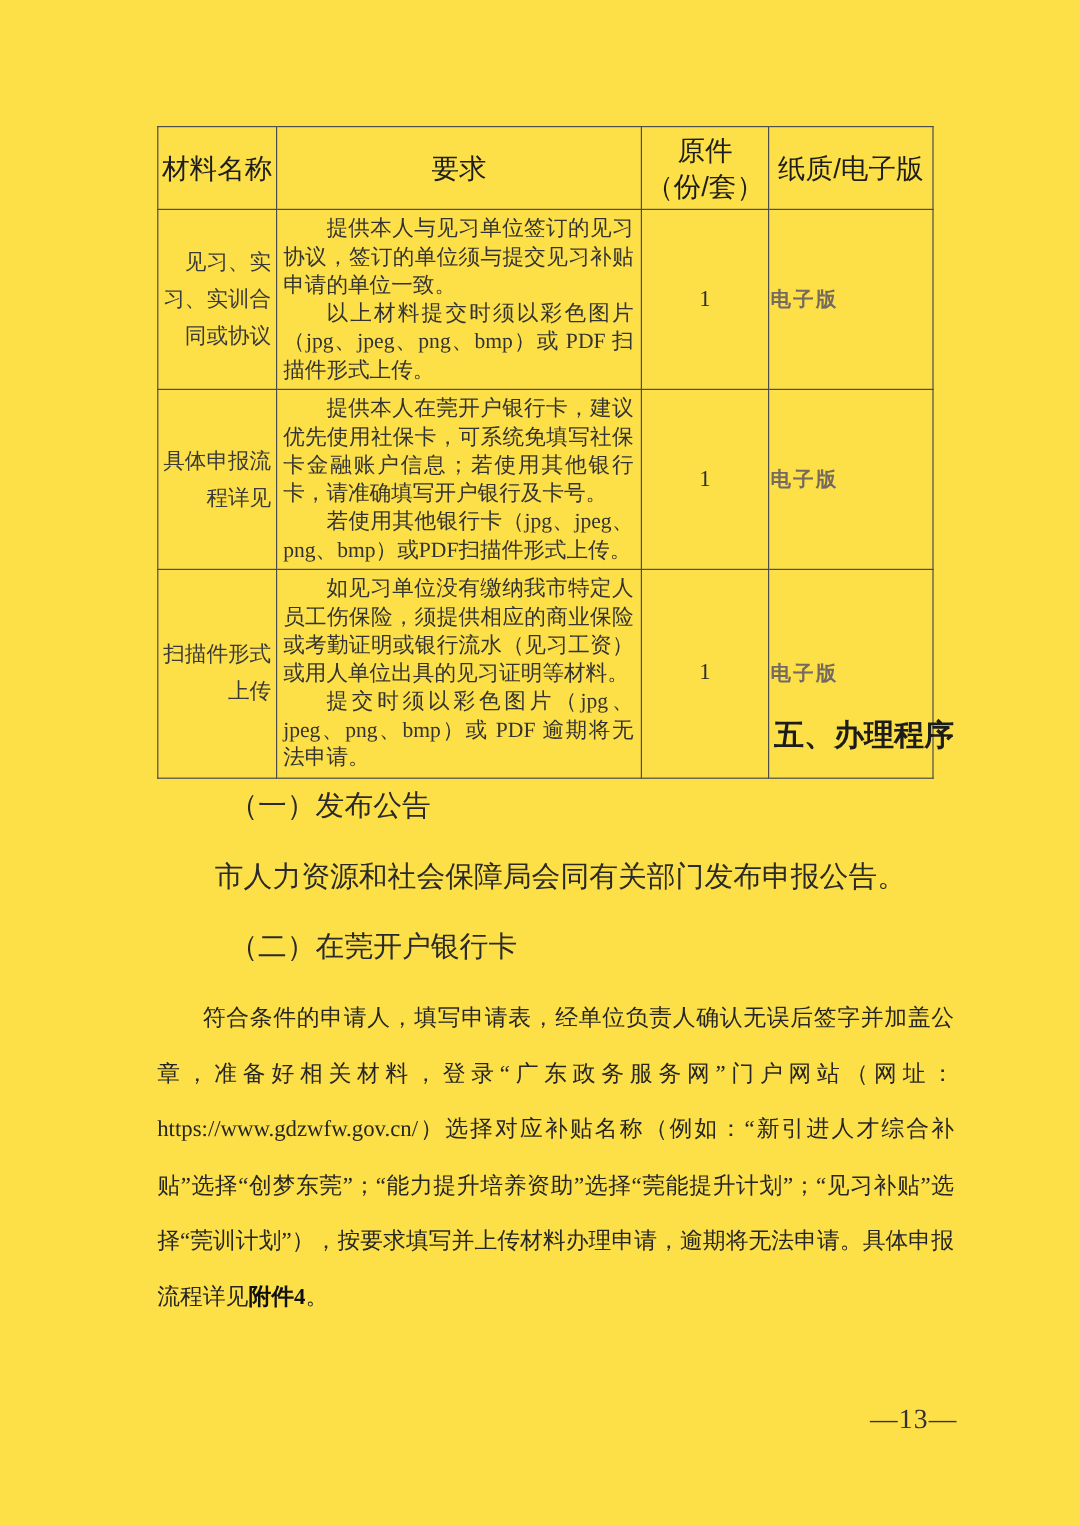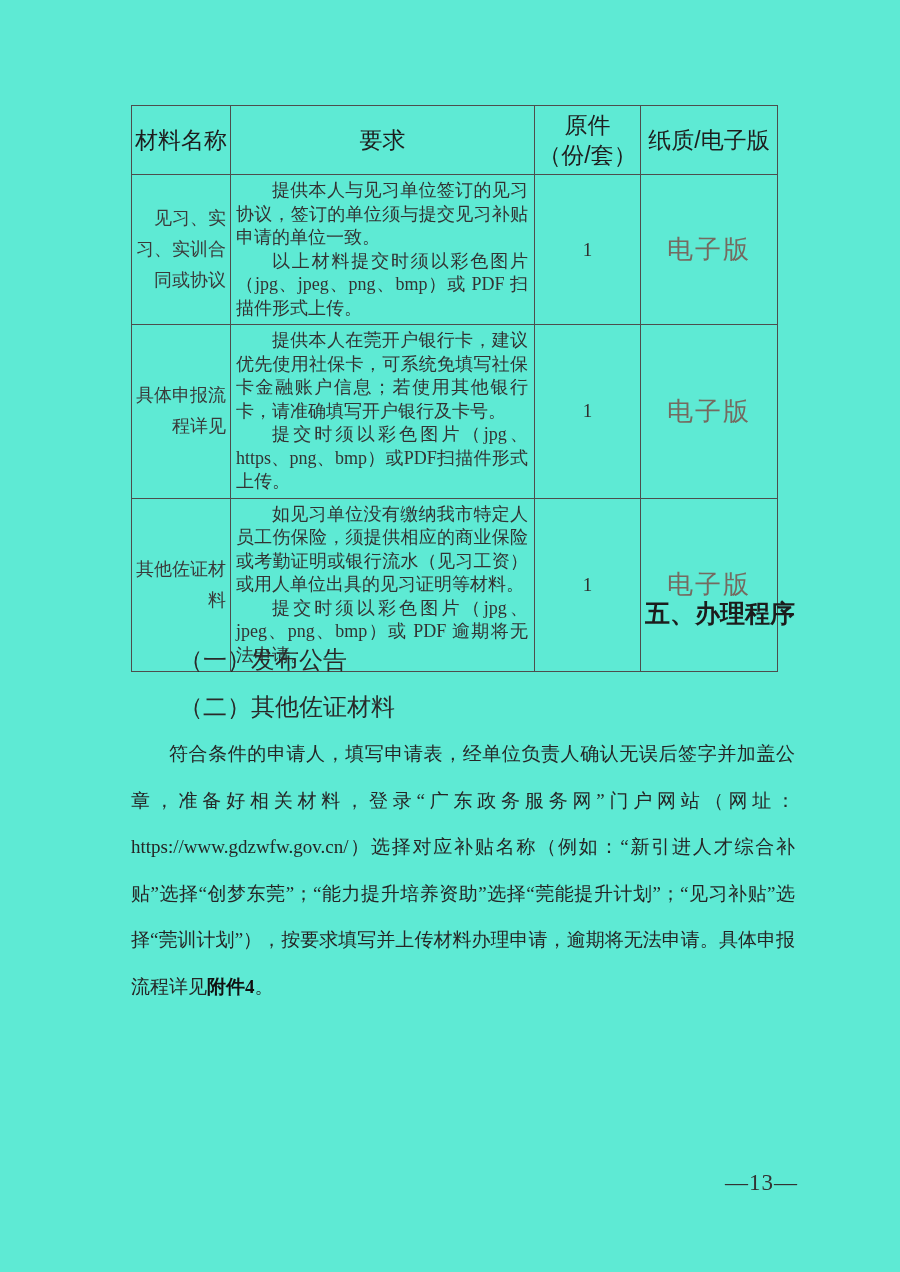--- a/index.html
+++ b/index.html
@@ -11,21 +11,21 @@
     width: 900px;
     height: 1272px;
     position: relative;
     font-family: "Liberation Serif", "DejaVu Serif", serif;
     color: #2b2b2b;
     overflow: hidden;
   }
   .page {
     position: absolute;
     inset: 0;
-    background: #5eead4;
+    background: #fde047;
   }
 
   
   table.materials {
     position: absolute;
     left: 131px;
     top: 105px;
     width: 646px;
     border-collapse: collapse;
     table-layout: fixed;
@@ -63,24 +63,24 @@
     margin: 0;
     text-indent: 2em;
     text-align: justify;
   }
   td.cell-count {
     text-align: center;
     font-size: 19px;
     color: #2f2f2f;
   }
   td.cell-format {
-    text-align: center;
-    font-size: 26px;
+    font-size: 17px;
     color: #756a60;
     letter-spacing: 2px;
+    font-weight: bold;
   }
   tr.row-1 { height: 137px; }
   tr.row-2 { height: 138px; }
   tr.row-3 { height: 133px; }
 
   
   .section {
     position: absolute;
     left: 131px;
     top: 590px;
@@ -90,21 +90,21 @@
     margin: 0;
     font-family: "Liberation Sans", "DejaVu Sans", sans-serif;
     font-weight: bold;
     font-size: 25px;
     line-height: 47px;
     color: #1c1c1c;
     text-indent: 2em;
     text-align: right;
   }
   .section h3 {
-    margin: 0;
+    margin: 12px;
     font-weight: normal;
     font-size: 24px;
     line-height: 47px;
     color: #2a2a2a;
     text-indent: 2em;
   }
   .section p.kai {
     margin: 0;
     font-size: 24px;
     line-height: 47px;
@@ -164,39 +164,40 @@
           <p>提供本人与见习单位签订的见习协议，签订的单位须与提交见习补贴申请的单位一致。</p>
           <p>以上材料提交时须以彩色图片（jpg、jpeg、png、bmp）或 PDF 扫描件形式上传。</p>
         </td>
         <td class="cell-count">1</td>
         <td class="cell-format">电子版</td>
       </tr>
       <tr class="row-2">
         <td class="cell-name">具体申报流程详见</td>
         <td class="cell-req">
           <p>提供本人在莞开户银行卡，建议优先使用社保卡，可系统免填写社保卡金融账户信息；若使用其他银行卡，请准确填写开户银行及卡号。</p>
-          <p>提交时须以彩色图片（jpg、https、png、bmp）或PDF扫描件形式上传。</p>
+          <p>若使用其他银行卡（jpg、jpeg、png、bmp）或PDF扫描件形式上传。</p>
         </td>
         <td class="cell-count">1</td>
         <td class="cell-format">电子版</td>
       </tr>
       <tr class="row-3">
-        <td class="cell-name">其他佐证材料</td>
+        <td class="cell-name">扫描件形式上传</td>
         <td class="cell-req">
           <p>如见习单位没有缴纳我市特定人员工伤保险，须提供相应的商业保险或考勤证明或银行流水（见习工资）或用人单位出具的见习证明等材料。</p>
           <p>提交时须以彩色图片（jpg、jpeg、png、bmp）或 PDF 逾期将无法申请。</p>
         </td>
         <td class="cell-count">1</td>
         <td class="cell-format">电子版</td>
       </tr>
     </tbody>
   </table>
 
   <div class="section">
     <h2>五、办理程序</h2>
     <h3>（一）发布公告</h3>
-    <h3>（二）其他佐证材料</h3>
+    <p class="kai">市人力资源和社会保障局会同有关部门发布申报公告。</p>
+    <h3>（二）在莞开户银行卡</h3>
     <p class="body-para"><span>符合条件的申请人，填写申请表，经单位负责人确认无误后签字并加盖公章，准备好相关材料，登录“广东政务服务网”门户网站（网址：https://www.gdzwfw.gov.cn/）选择对应补贴名称（例如：“新引进人才综合补贴”选择“创梦东莞”；“能力提升培养资助”选择“莞能提升计划”；“见习补贴”选择“莞训计划”），按要求填写并上传材料办理申请，逾期将无法申请。具体申报流程详见</span><b>附件4</b><span>。</span></p>
   </div>
 
   <div class="page-number">—13—</div>
 
 </div>
 
 </body></html>

